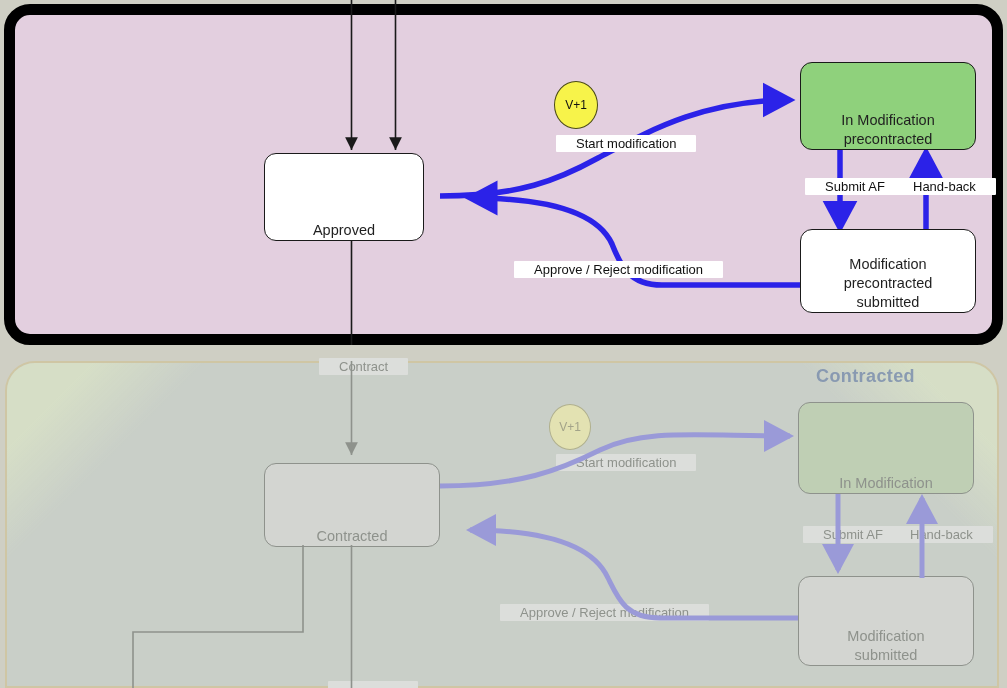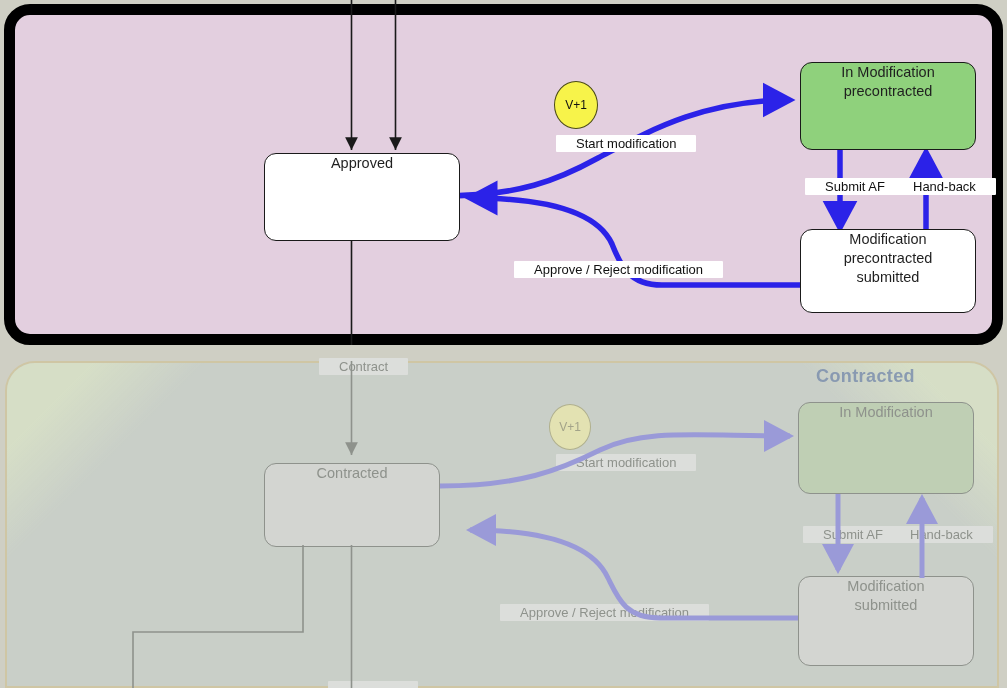--- a/index.html
+++ b/index.html
@@ -27,21 +27,21 @@
     color:#7d90ae;opacity:.85;
   }
 
   
   svg.layer{position:absolute;left:0;top:0;width:1007px;height:688px;overflow:visible;}
   #layer-top{z-index:6;}
   #layer-bottom{z-index:2;}
 
   
   .node{
-    position:absolute;box-sizing:border-box;display:flex;align-items:flex-start;justify-content:center;
+    position:absolute;box-sizing:border-box;display:flex;align-items:flex-end;justify-content:center;
     text-align:center;border-radius:12px;line-height:1.30;
   }
   .node-top{border:1.6px solid #1a1a1a;color:#1f1f1f;font-size:14.5px;}
   .node-top.white{background:#ffffff;}
   .node-top.green{background:#8fd17c;}
   .node-bot{border:1.6px solid #8e928c;color:#8e928c;font-size:14.5px;}
   .node-bot.grey{background:#d3d5d1;}
   .node-bot.green{background:#bfcfb4;}
 
   
@@ -140,21 +140,21 @@
 
     <path d="M440,196 C520,196 558,180 598,158 C644,134 700,100 790,100" stroke="#2b22e8" stroke-width="5.5" fill="none" marker-end="url(#ah-blue)"></path>
 
     <path d="M840,150 L840,228" stroke="#2b22e8" stroke-width="5.5" fill="none" marker-end="url(#ah-blue)"></path>
 
     <path d="M926,232 L926,152" stroke="#2b22e8" stroke-width="5.5" fill="none" marker-end="url(#ah-blue)"></path>
 
     <path d="M800,285 L662,285 C628,285 620,264 612,244 C600,218 562,198 470,198" stroke="#2b22e8" stroke-width="5.5" fill="none" marker-end="url(#ah-blue)"></path>
   </svg>
 
-  <div class="node node-top white" style="left:264px;top:153px;width:196px;height:88px;z-index:7;">
+  <div class="node node-top white" style="left:264px;top:153px;width:160px;height:88px;z-index:7;">
     <span>Approved</span>
   </div>
 
   <div class="node node-top green" style="left:800px;top:62px;width:176px;height:88px;white-space:pre-line;z-index:7;">
     <span>In Modification
 precontracted</span>
   </div>
 
   <div class="node node-top white" style="left:800px;top:229px;width:176px;height:84px;white-space:pre-line;z-index:7;">
     <span>Modification

